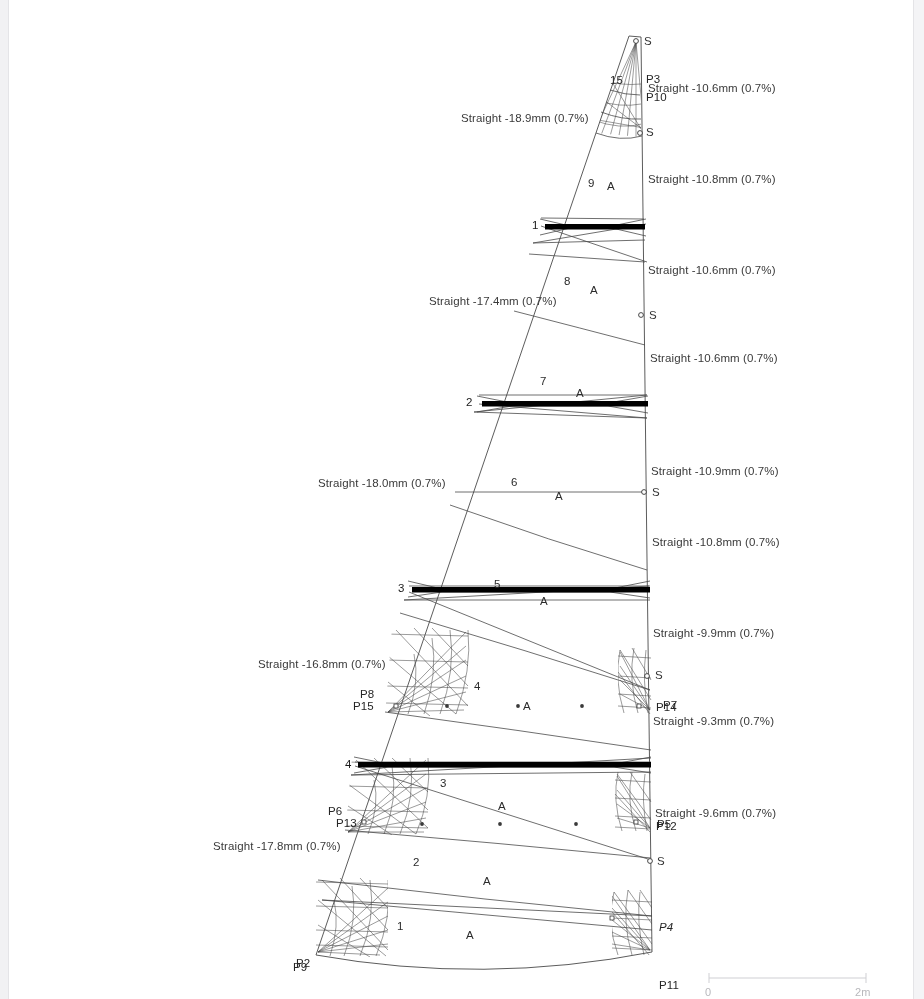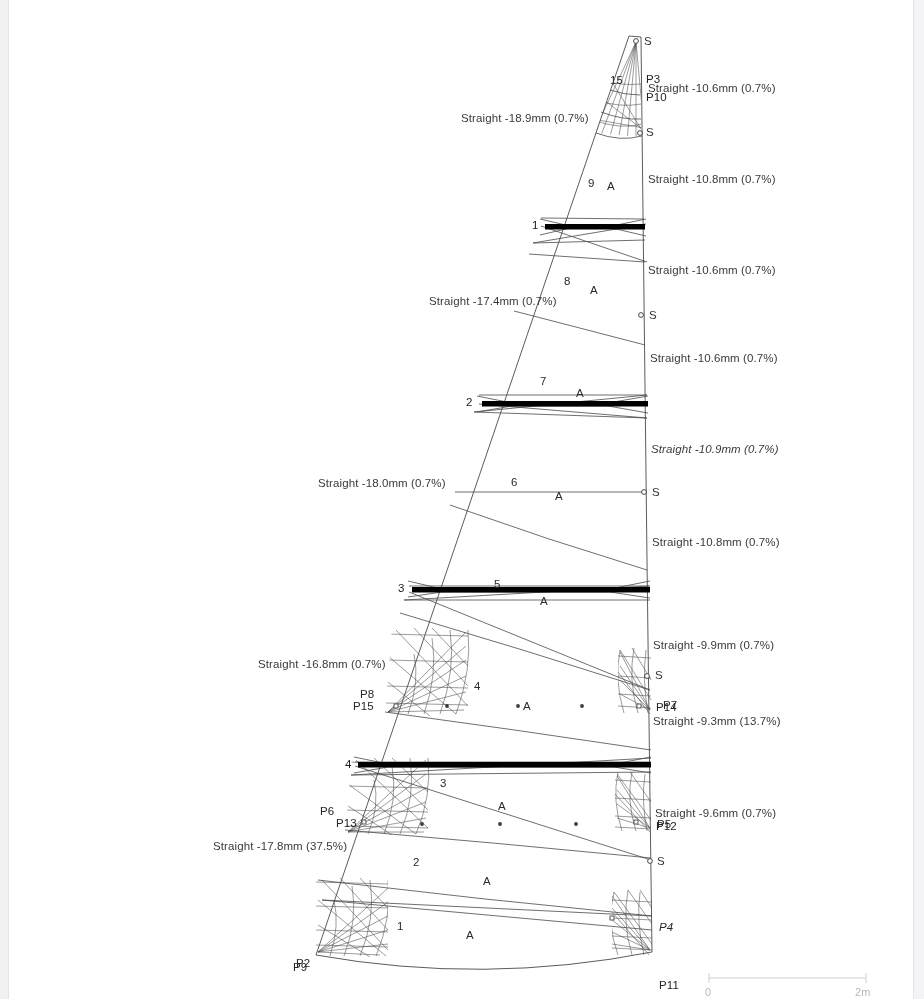--- a/index.html
+++ b/index.html
@@ -323,35 +323,35 @@
   <span class="lbl ess" style="left:646px;top:126px;">S</span>
   <span class="lbl ess" style="left:649px;top:309px;">S</span>
   <span class="lbl ess" style="left:652px;top:486px;">S</span>
   <span class="lbl ess" style="left:655px;top:669px;">S</span>
   <span class="lbl ess" style="left:657px;top:855px;">S</span>
 
   <span class="lbl" style="left:648px;top:82px;">Straight -10.6mm (0.7%)</span>
   <span class="lbl" style="left:648px;top:173px;">Straight -10.8mm (0.7%)</span>
   <span class="lbl" style="left:648px;top:264px;">Straight -10.6mm (0.7%)</span>
   <span class="lbl" style="left:650px;top:352px;">Straight -10.6mm (0.7%)</span>
-  <span class="lbl" style="left:651px;top:443px;font-style:italic;">Straight -10.9mm (0.7%)</span>
+  <span class="lbl" style="left:651px;top:465px;">Straight -10.9mm (0.7%)</span>
   <span class="lbl" style="left:652px;top:536px;">Straight -10.8mm (0.7%)</span>
-  <span class="lbl" style="left:653px;top:627px;margin-top:12px;">Straight -9.9mm (0.7%)</span>
-  <span class="lbl" style="left:653px;top:715px;">Straight -9.3mm (13.7%)</span>
+  <span class="lbl" style="left:653px;top:627px;">Straight -9.9mm (0.7%)</span>
+  <span class="lbl" style="left:653px;top:715px;">Straight -9.3mm (0.7%)</span>
   <span class="lbl" style="left:655px;top:807px;">Straight -9.6mm (0.7%)</span>
 
   <span class="lbl" style="left:461px;top:112px;">Straight -18.9mm (0.7%)</span>
   <span class="lbl" style="left:385px;top:295px;margin-left:44px;">Straight -17.4mm (0.7%)</span>
   <span class="lbl" style="left:318px;top:477px;text-align:right;">Straight -18.0mm (0.7%)</span>
   <span class="lbl" style="left:258px;top:658px;">Straight -16.8mm (0.7%)</span>
-  <span class="lbl" style="left:213px;top:840px;">Straight -17.8mm (37.5%)</span>
+  <span class="lbl" style="left:213px;top:840px;">Straight -17.8mm (0.7%)</span>
 
   <span class="lbl pt" style="left:360px;top:688px;">P8</span>
   <span class="lbl pt" style="left:353px;top:700px;">P15</span>
-  <span class="lbl pt" style="left:320px;top:805px;">P6</span>
+  <span class="lbl pt" style="left:328px;top:805px;">P6</span>
   <span class="lbl pt" style="left:321px;top:817px;padding-left:15px;">P13</span>
 
   <span class="lbl pt" style="left:657px;top:699px;padding-left:6px;">P7</span>
   <span class="lbl pt" style="left:656px;top:701px;">P14</span>
   <span class="lbl pt" style="left:657px;top:818px;">P5</span>
   <span class="lbl pt" style="left:656px;top:820px;">P12</span>
 
   <span class="lbl pt" style="left:296px;top:957px;text-align:right;">P2</span>
   <span class="lbl pt" style="left:293px;top:929px;margin-top:32px;">P9</span>
   <span class="lbl pt" style="left:659px;top:921px;font-style:italic;">P4</span>

